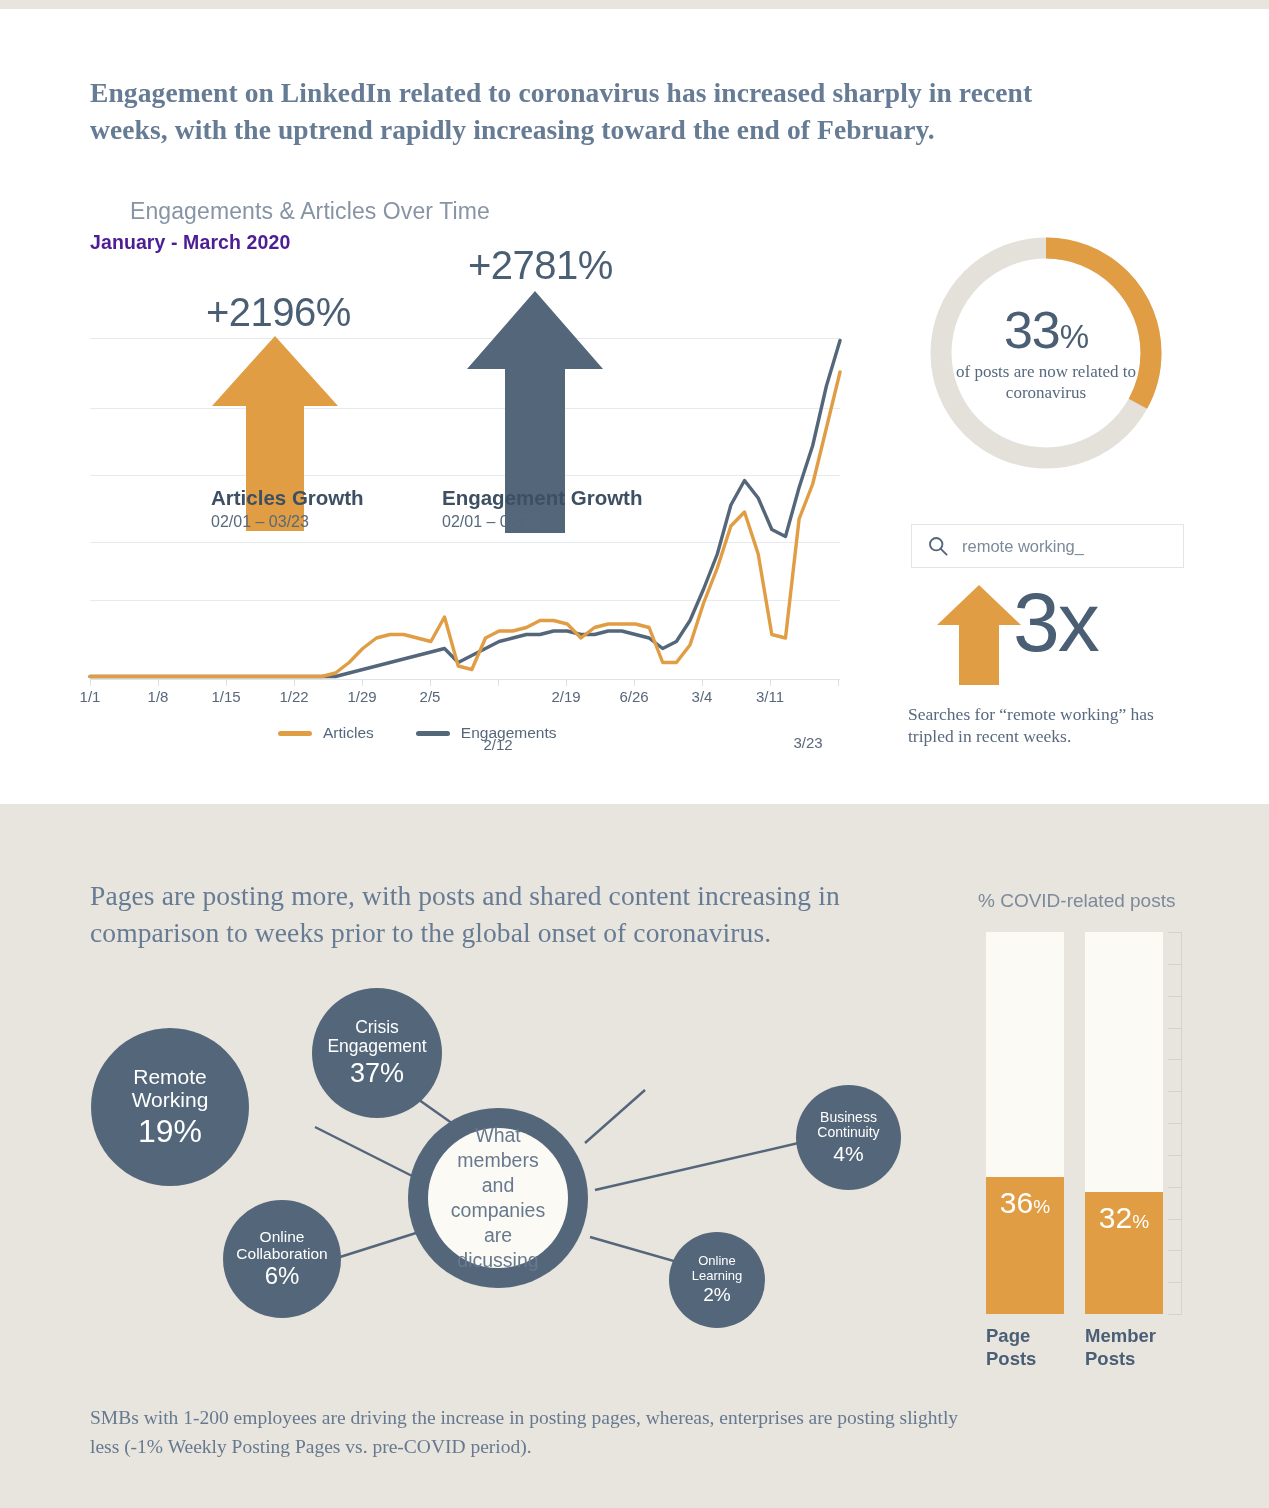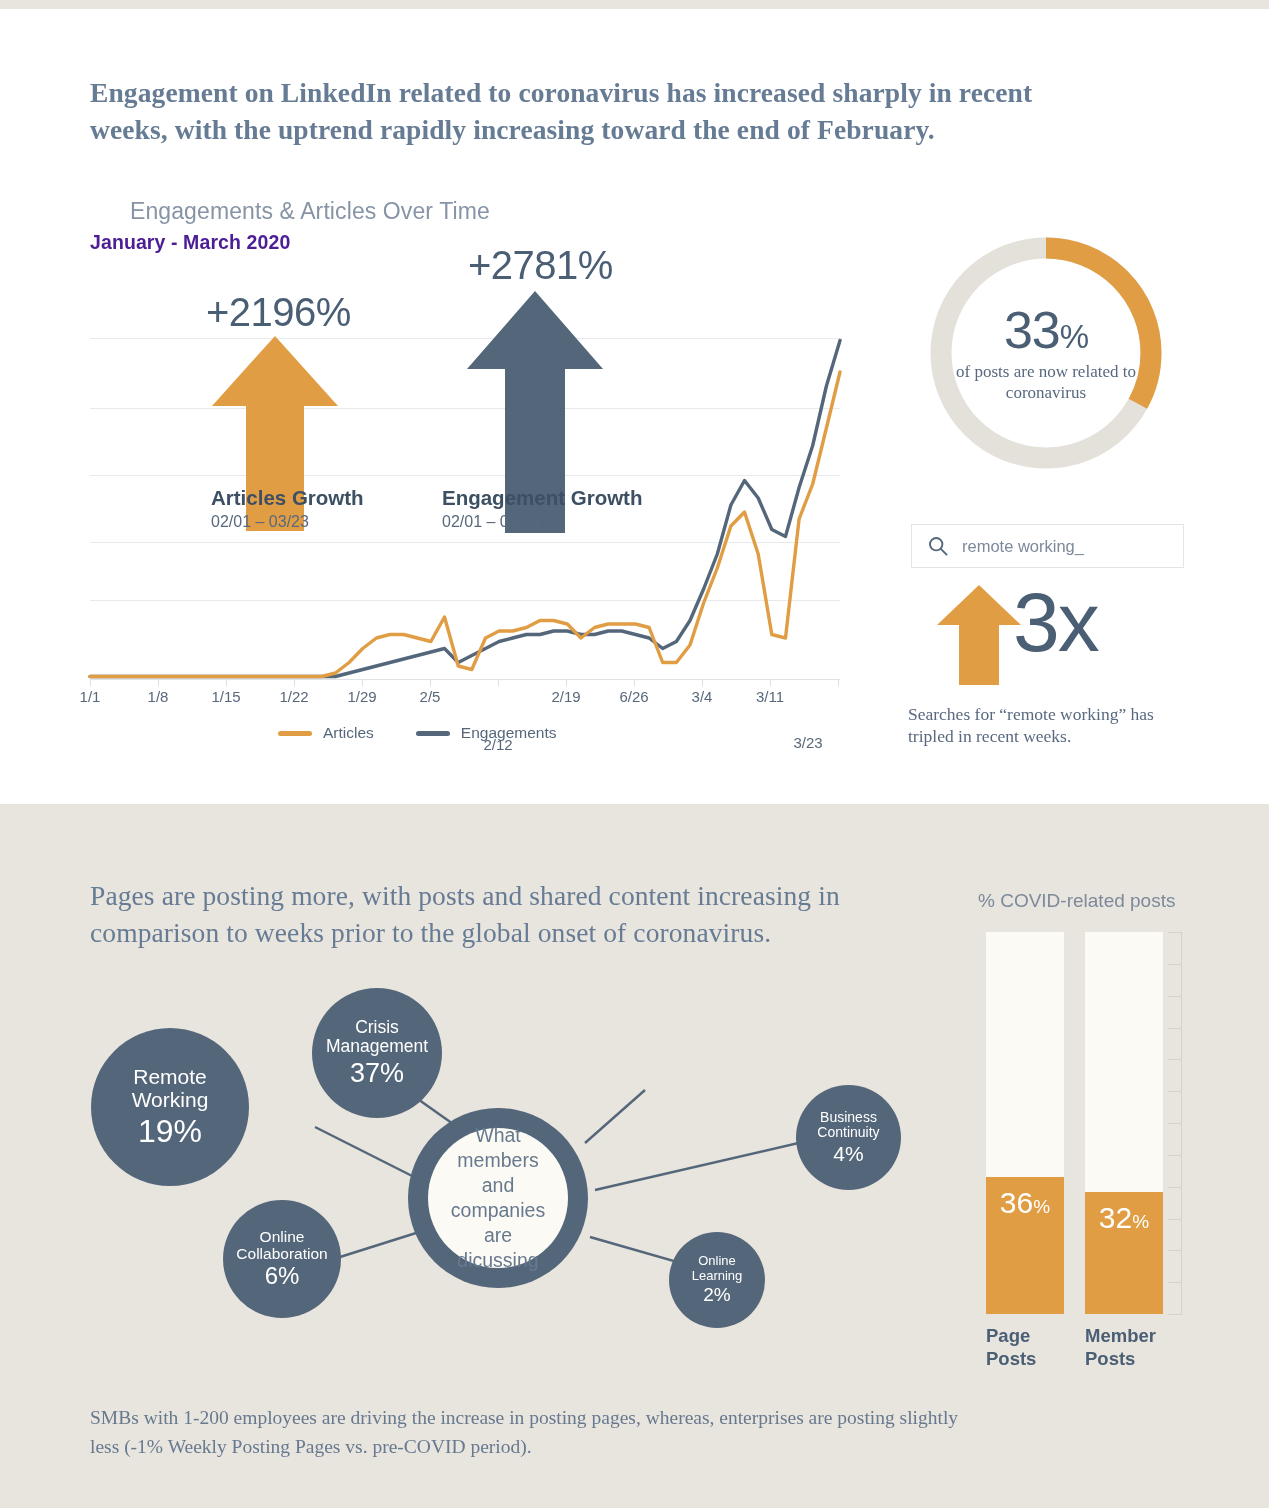--- a/index.html
+++ b/index.html
@@ -261,21 +261,21 @@
     </div>
 
     <div class="bubble" style="left:6px; top:53px; width:158px; height:158px; font-size:21px;">
       <span class="b-label">Remote</span>
       <span class="b-label">Working</span>
       <span class="b-pct" style="font-size:32px; margin-top:2px;">19%</span>
     </div>
 
     <div class="bubble" style="left:227px; top:13px; width:130px; height:130px; font-size:17.5px;">
       <span class="b-label">Crisis</span>
-      <span class="b-label">Management</span>
+      <span class="b-label">Engagement</span>
       <span class="b-pct" style="font-size:27px; margin-top:1px;">37%</span>
     </div>
 
 
     <div class="bubble" style="left:711px; top:110px; width:105px; height:105px; font-size:14px;">
       <span class="b-label">Business</span>
       <span class="b-label">Continuity</span>
       <span class="b-pct" style="font-size:21px; margin-top:1px;">4%</span>
     </div>
 

